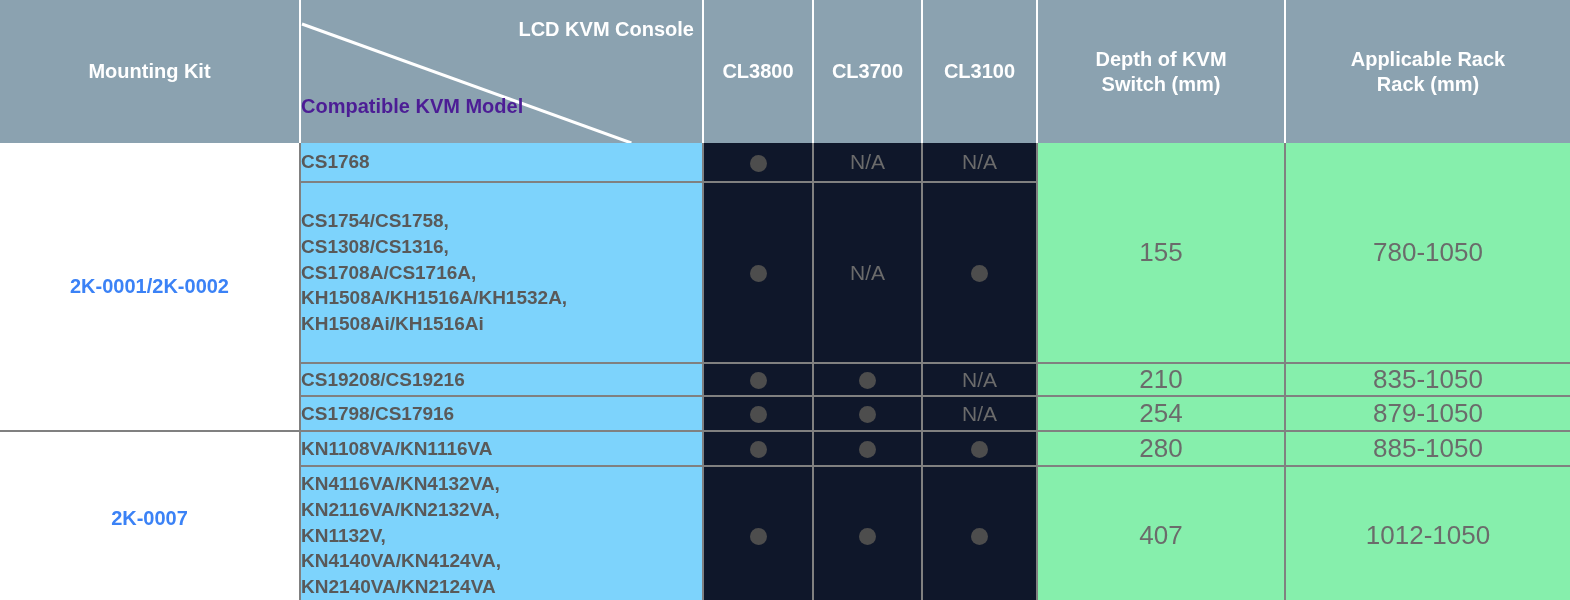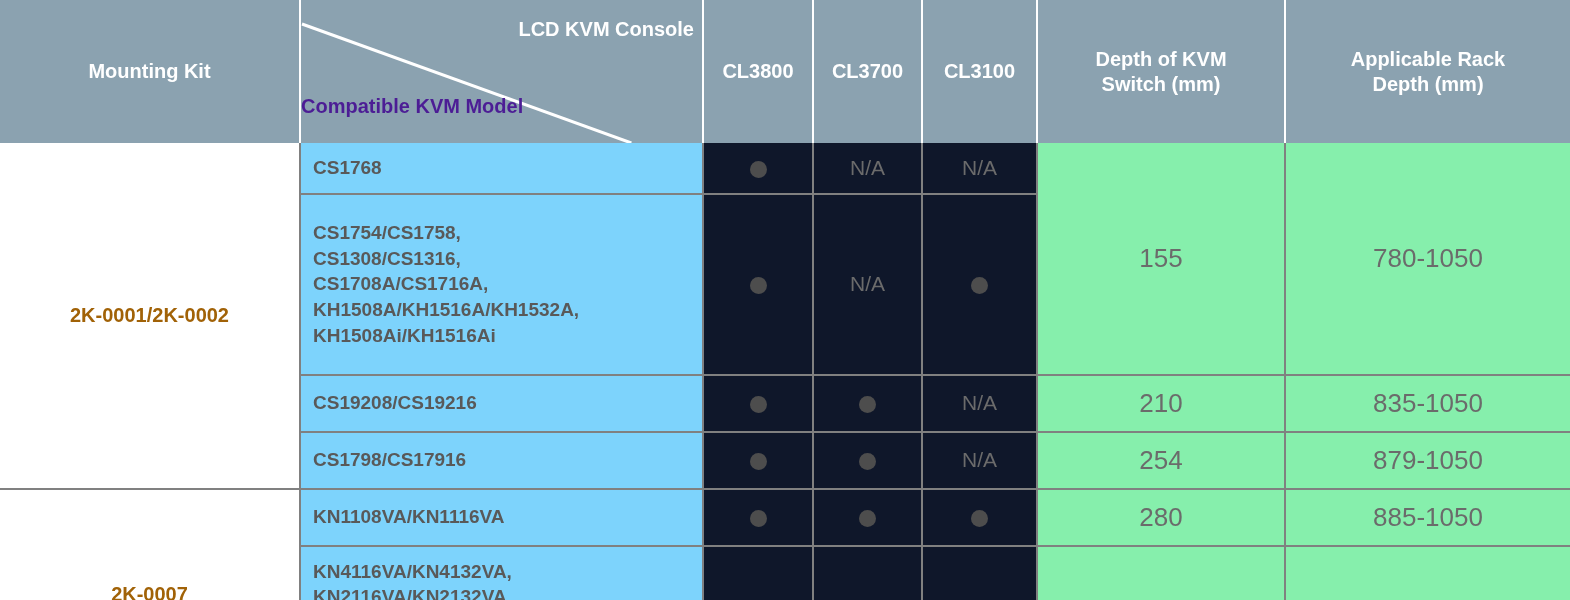--- a/index.html
+++ b/index.html
@@ -15,21 +15,21 @@
   }
 
   .compat-table {
     width: 1570px;
     border-collapse: collapse;
     table-layout: fixed;
   }
 
   .compat-table td,
   .compat-table th {
-    padding: 12px;
+    padding: 0;
     vertical-align: middle;
   }
 
   
   .hdr-cell {
     background: #8ba2b0;
     color: #ffffff;
     font-weight: bold;
     text-align: center;
     font-size: 20px;
@@ -72,21 +72,21 @@
     color: #4c1d95;
     font-weight: bold;
     font-size: 20px;
     white-space: nowrap;
   }
 
   
   .kit-cell {
     font-weight: bold;
     font-size: 20px;
-    color: #a16207;
+    color: #3b82f6;
     text-align: center;
     border-bottom: 2px solid #808080;
     background: #ffffff;
     padding: 0 6px;
   }
   .kit-cell.no-bottom { border-bottom: none; }
 
   .model-cell {
     font-weight: bold;
     font-size: 19px;
@@ -156,21 +156,21 @@
       </th>
       <th class="hdr-cell hdr-sep">CL3800</th>
       <th class="hdr-cell hdr-sep">CL3700</th>
       <th class="hdr-cell hdr-sep">CL3100</th>
       <th class="hdr-cell hdr-sep">
         <div>Depth of KVM</div>
         <div>Switch (mm)</div>
       </th>
       <th class="hdr-cell hdr-sep">
         <div>Applicable Rack</div>
-        <div>Depth (mm)</div>
+        <div>Rack (mm)</div>
       </th>
     </tr>
   </thead>
   <tbody>
 
     <tr style="height:39px;">
       <td class="kit-cell" rowspan="4">2K-0001/2K-0002</td>
       <td class="model-cell">CS1768</td>
       <td class="mark-cell">
         <span class="dot"></span>

